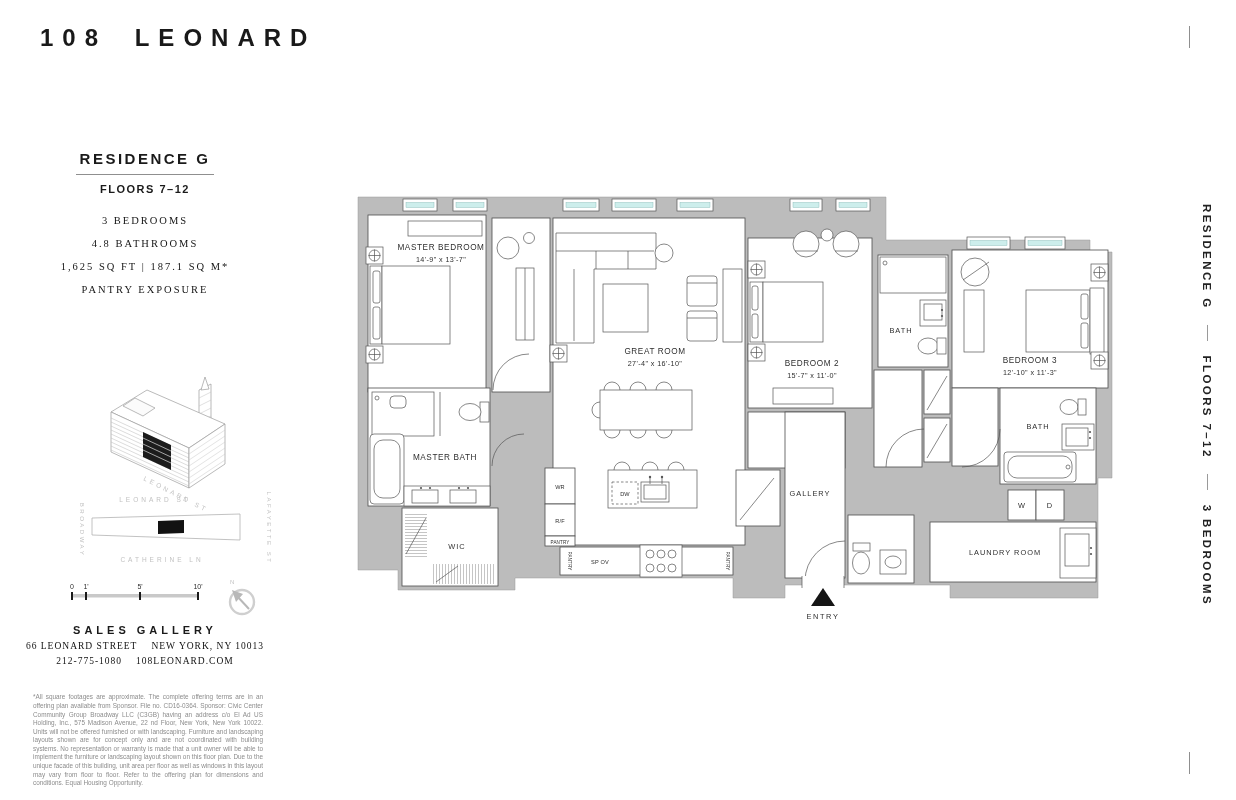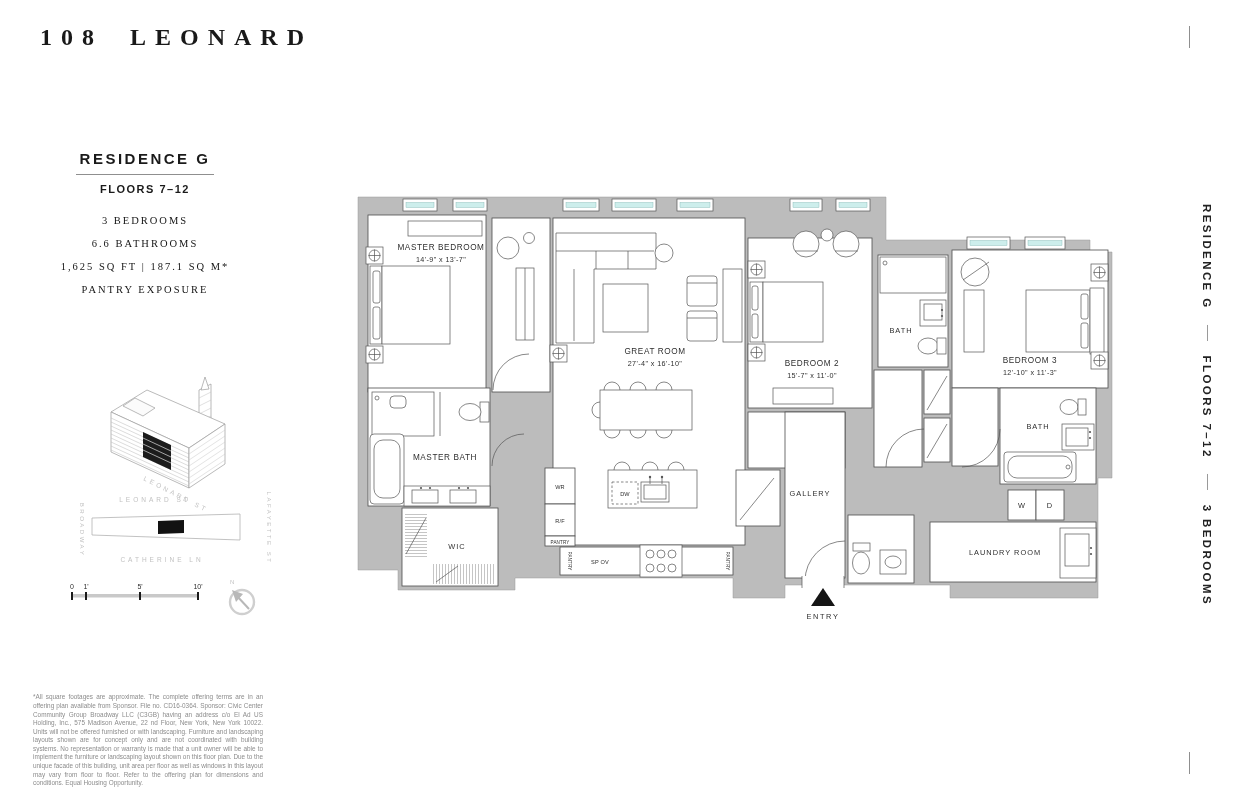--- a/index.html
+++ b/index.html
@@ -1,19 +1,19 @@
 <!DOCTYPE html>
 <html><head>
 <meta charset="utf-8">
 <style>
   html,body{margin:0;padding:0;background:#fff;}
   .page{position:relative;width:1236px;height:800px;background:#fff;overflow:hidden;
         font-family:"Liberation Sans",sans-serif;color:#1a1a1a;}
   .title{position:absolute;left:40px;top:24px;font-size:24px;font-weight:700;
-         letter-spacing:9px;word-spacing:12px;color:#191919;font-family:Liberation Serif, serif;}
+         letter-spacing:9px;word-spacing:12px;color:#191919;}
   .info{position:absolute;left:30px;top:150px;width:230px;text-align:center;}
   .info .res{display:inline-block;font-size:15px;font-weight:700;letter-spacing:2.5px;
              border-bottom:1px solid #8f8f8f;padding:0 4px 7px 4px;}
   .info .flr{font-size:11px;font-weight:700;letter-spacing:1.5px;margin-top:8px;}
   .info .stats{margin-top:20px;font-family:"Liberation Serif",serif;font-size:10.5px;
                letter-spacing:2px;color:#161616;}
   .info .stats div{margin:12px 0;}
   .illus,.sitemap,.scalebar,.compass,.plan{position:absolute;}
   .illus{left:95px;top:376px;}
   .sitemap{left:70px;top:488px;}
@@ -51,21 +51,21 @@
 
 <div class="page">
 
   <div class="title">108 LEONARD</div>
 
   <div class="info">
     <div class="res">RESIDENCE G</div>
     <div class="flr">FLOORS 7–12</div>
     <div class="stats">
       <div>3 BEDROOMS</div>
-      <div>6.6 BATHROOMS</div>
+      <div>4.8 BATHROOMS</div>
       <div>1,625 SQ FT | 187.1 SQ M*</div>
       <div>PANTRY EXPOSURE</div>
     </div>
   </div>
 
   <svg class="illus" width="175" height="150" viewBox="0 0 175 150">
     <g stroke="#9c9c9c" stroke-width="
 .7" fill="#fff">
       <polygon points="104,14 116,8 116,50 104,56"></polygon>
       <polygon points="106,14 110,1 114,13"></polygon>
@@ -105,20 +105,29 @@
     </g>
   </svg>
 
   <svg class="compass" width="40" height="46" viewBox="0 0 40 46">
     <text x="8" y="10" font-size="6" class="gry">N</text>
     <circle cx="20" cy="28" r="12" fill="none" stroke="#cfcfcf" stroke-width="2.4"></circle>
     <path d="M27,35 L15,22" stroke="#b8b8b8" stroke-width="2" fill="none"></path>
     <polygon points="10,16 21,20 14,28" fill="#b8b8b8"></polygon>
   </svg>
 
+  <div class="sales">
+    <div class="sg">SALES GALLERY</div>
+    <div class="line">
+      <span>66 LEONARD STREET</span><span class="gap"></span><span>NEW YORK, NY 10013</span>
+    </div>
+    <div class="line">
+      <span>212-775-1080</span><span class="gap"></span><span>108LEONARD.COM</span>
+    </div>
+  </div>
 
   <p class="disclaimer">*All square footages are approximate. The complete offering terms are in an offering plan available from Sponsor. File no. CD16-0364. Sponsor: Civic Center Community Group Broadway LLC (C3GB) having an address c/o El Ad US Holding, Inc., 575 Madison Avenue, 22 nd Floor, New York, New York 10022. Units will not be offered furnished or with landscaping. Furniture and landscaping layouts shown are for concept only and are not coordinated with building systems. No representation or warranty is made that a unit owner will be able to implement the furniture or landscaping layout shown on this floor plan. Due to the unique facade of this building, unit area per floor as well as windows in this layout may vary from floor to floor. Refer to the offering plan for dimensions and conditions. Equal Housing Opportunity.</p>
 
   <div class="rail">
     <span>RESIDENCE G</span><span class="vdiv"></span><span>FLOORS 7–12</span><span class="vdiv"></span><span>3 BEDROOMS</span>
   </div>
   <div class="tick t1"></div>
   <div class="tick t2"></div>
 
   <svg class="plan" width="770" height="448" viewBox="350 188 770 448">

